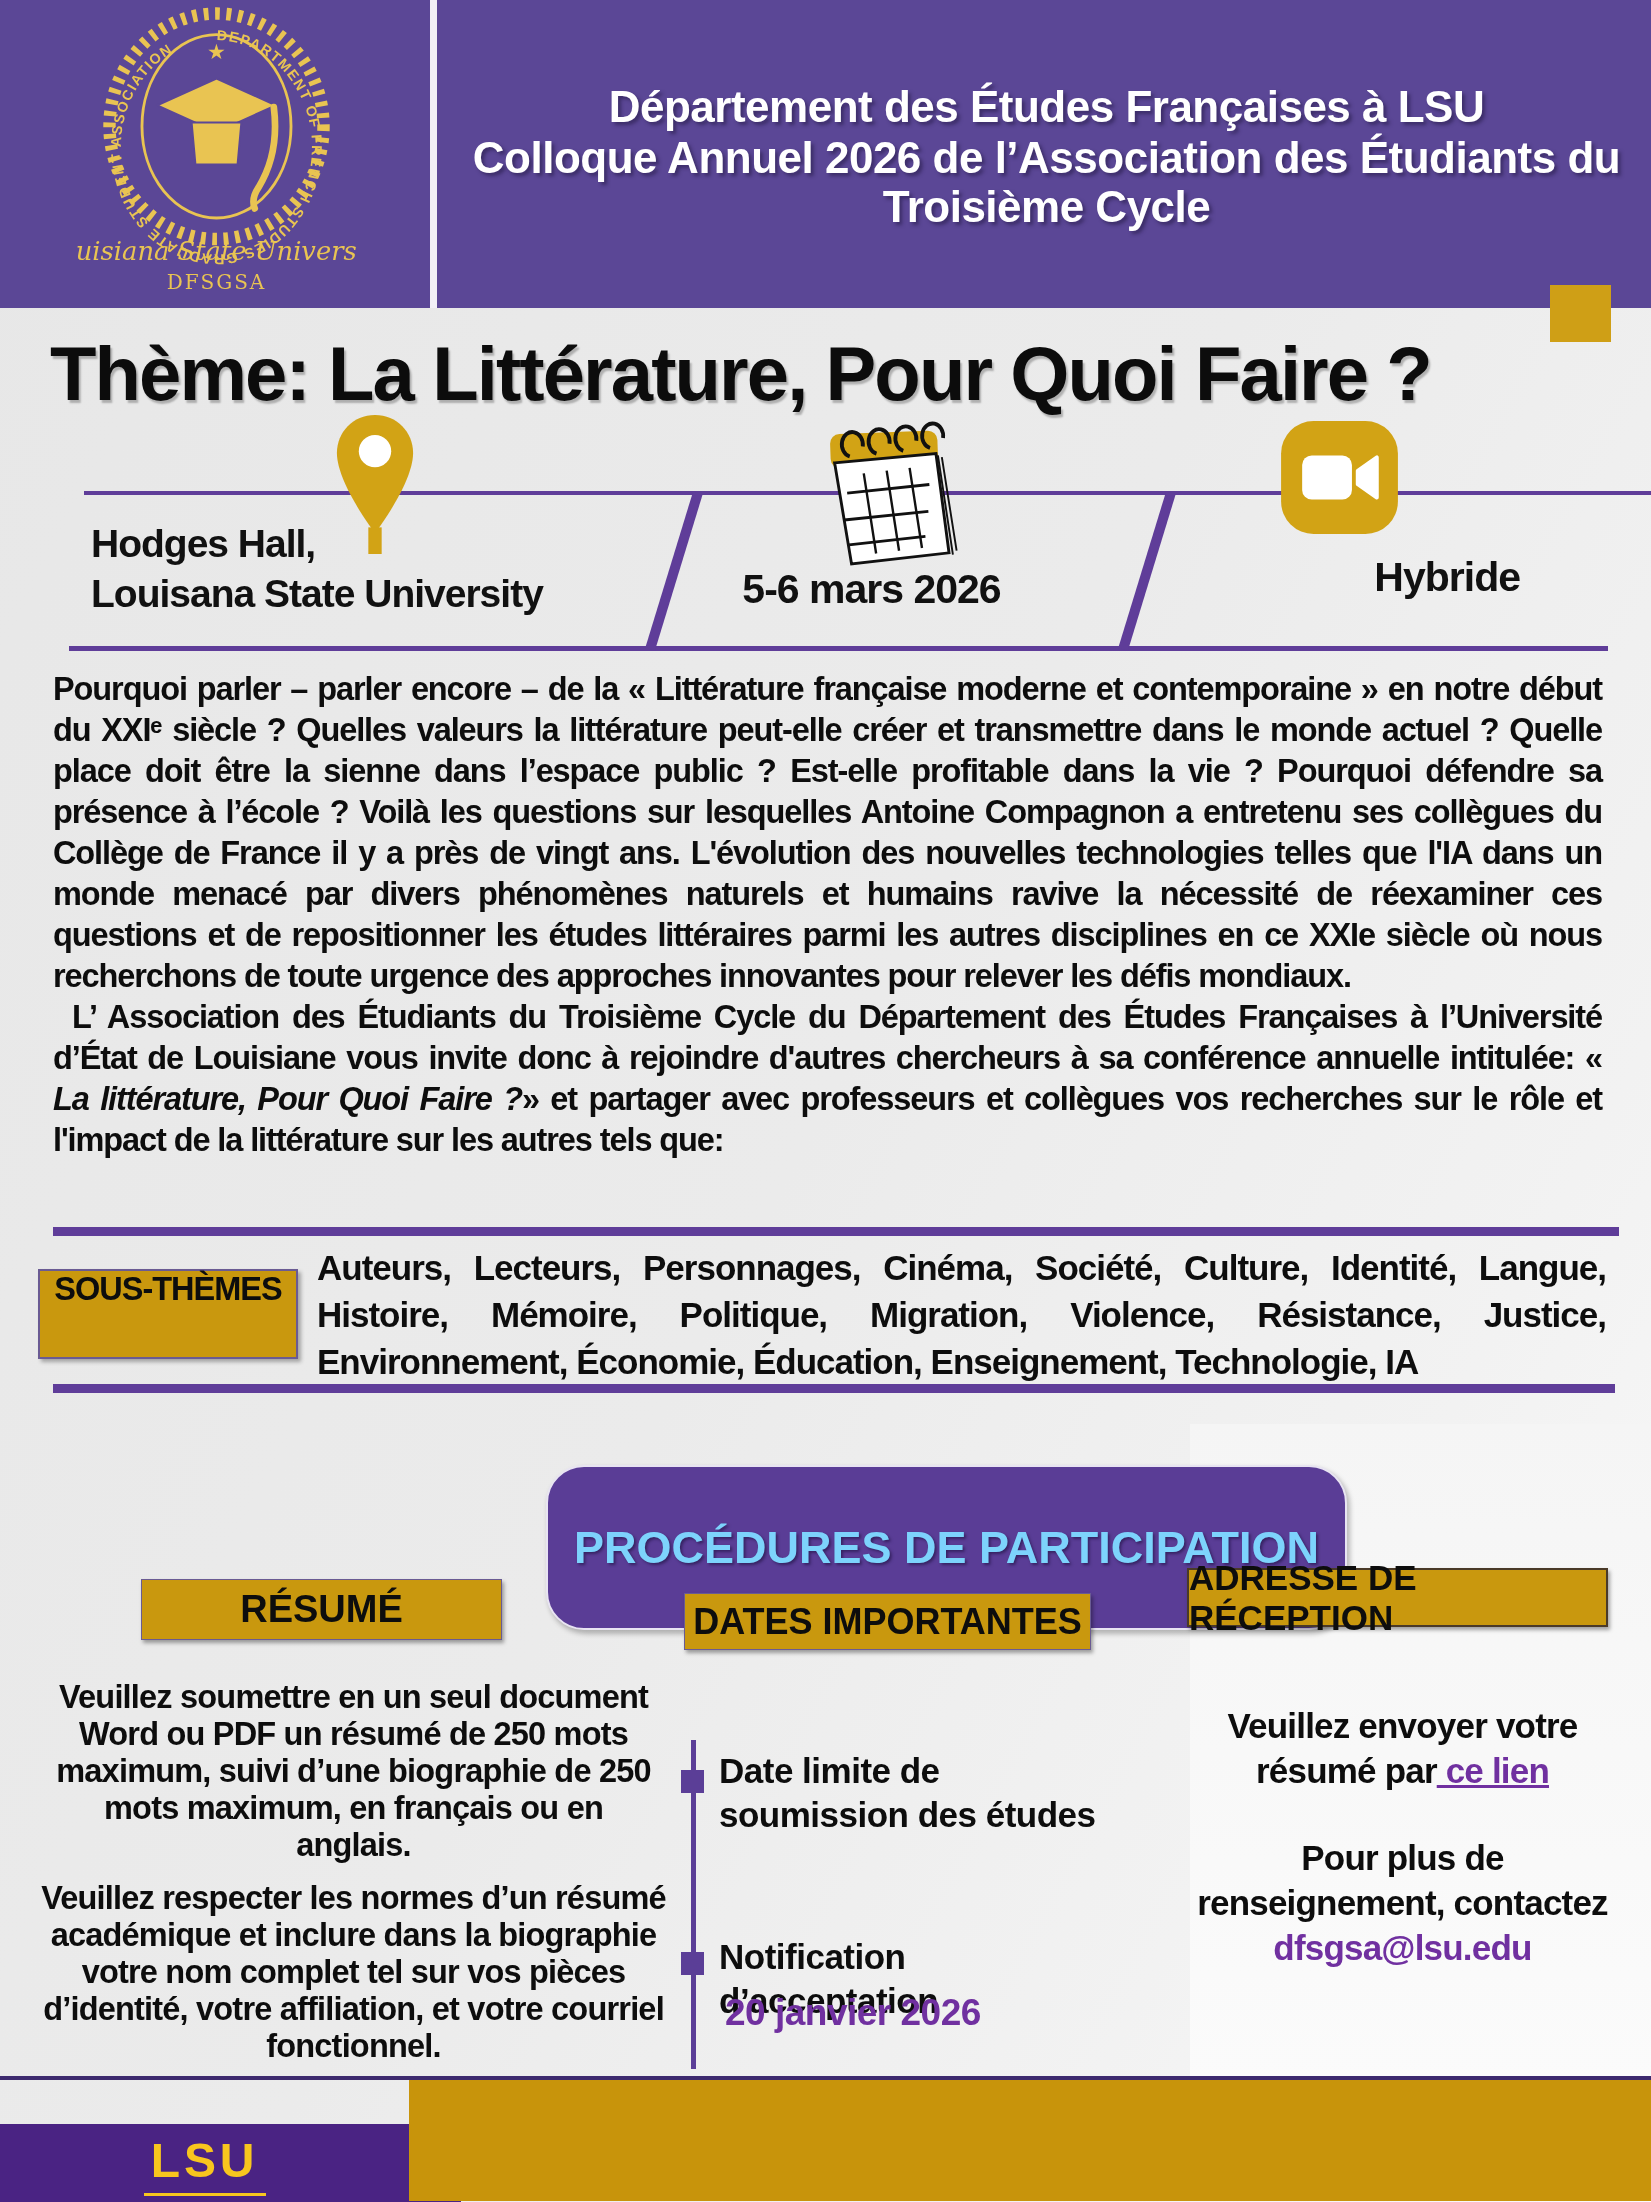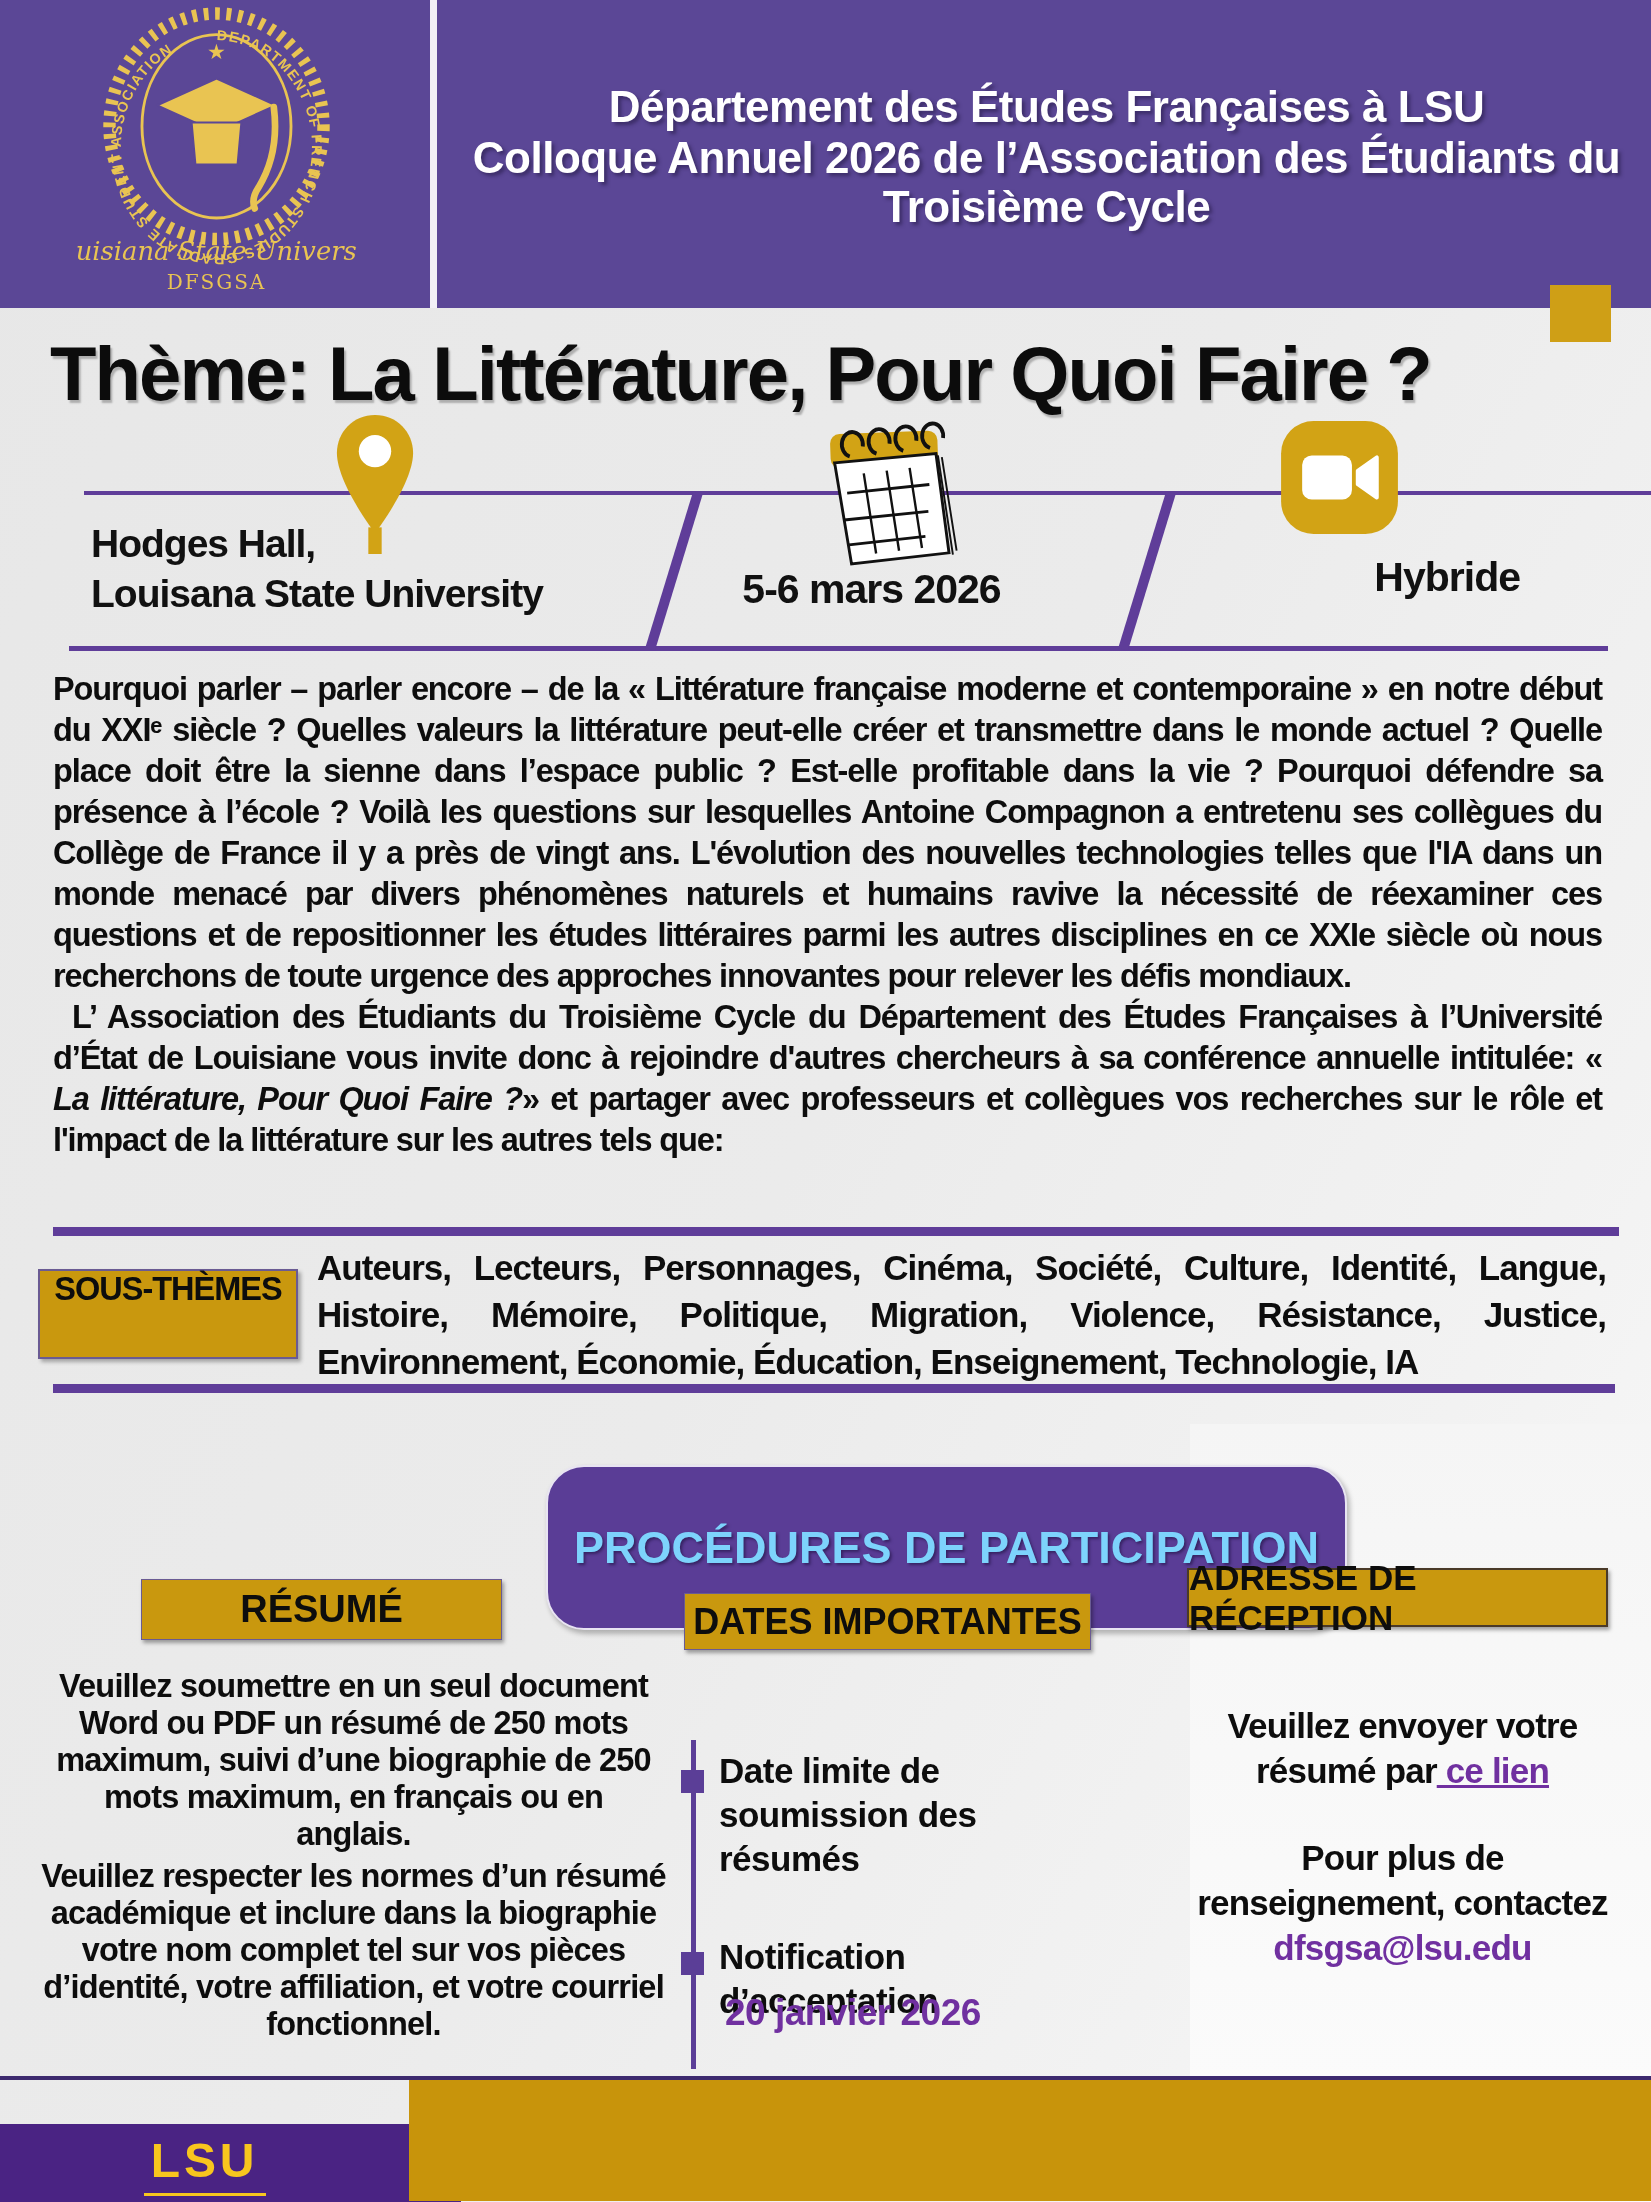--- a/index.html
+++ b/index.html
@@ -146,30 +146,30 @@
   <div class="right-panel"></div>
 
   <div class="proc-box">
     <div class="proc-title">PROCÉDURES DE PARTICIPATION</div>
   </div>
 
   <div class="col-head" style="left:141px;top:1579px;width:359px;height:59px;font-size:38px;border:1.9px solid #6a5b93;">
     <span>RÉSUMÉ</span>
   </div>
   <div class="col-body" style="left:40px;top:1663px;width:627px;font-size:32.5px;line-height:37px;letter-spacing:-0.8px;">
-    <p style="margin:5px;">Veuillez soumettre en un seul document Word ou PDF un résumé de 250 mots maximum, suivi d’une biographie de 250 mots maximum, en français ou en anglais.</p>
+    <p style="margin:16px;">Veuillez soumettre en un seul document Word ou PDF un résumé de 250 mots maximum, suivi d’une biographie de 250 mots maximum, en français ou en anglais.</p>
     <p style="margin:0;">Veuillez respecter  les normes d’un résumé académique et inclure dans la biographie votre nom complet tel sur vos pièces d’identité, votre affiliation, et votre courriel fonctionnel.</p>
   </div>
 
   <div class="col-head" style="left:684px;top:1573px;width:405px;height:55px;font-size:36px;border:1.9px solid #6a5b93;margin-top:20px;">
     <span>DATES IMPORTANTES</span>
   </div>
   <div class="timeline"></div>
   <div class="bullet" style="left:681px;top:1770px;"></div>
-  <div class="date-item-label" style="top:1749px;">Date limite de soumission des résumés</div>
+  <div class="date-item-label" style="top:1749px;">Date limite de soumission des études</div>
   <div class="bullet" style="left:681px;top:1952px;"></div>
   <div class="date-item-label" style="top:1935px;">Notification d’acceptation</div>
   <div class="date-item-value purple" style="top:1992px;">20 janvier 2026</div>
 
   <div class="col-head" style="left:1187px;top:1568px;width:417px;height:55px;font-size:35px;border:2.9px solid #4a3a28;">
     <span>ADRESSE DE RÉCEPTION</span>
   </div>
   <div class="col-body" style="left:1197px;top:1703px;width:411px;font-size:35px;line-height:45px;letter-spacing:-0.8px;">
     <span>Veuillez envoyer votre résumé par</span><a class="addr-link"> ce lien </a>
     <div style="height:42px;"></div>

